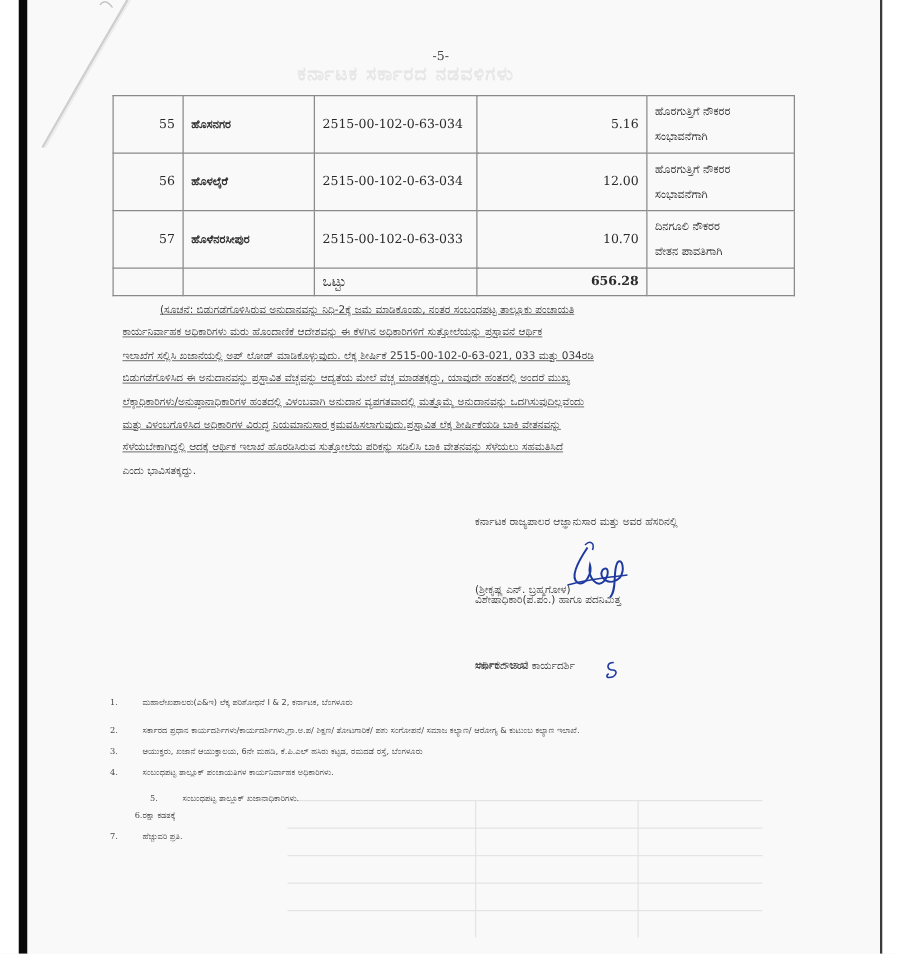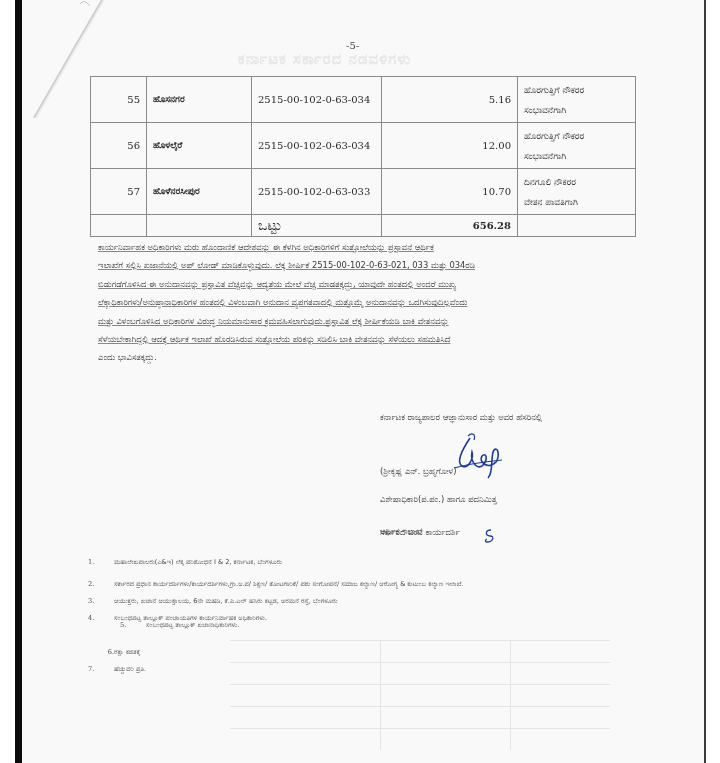--- a/index.html
+++ b/index.html
@@ -95,59 +95,60 @@
     <td class="c-code" colspan="2">2515-00-102-0-63-033</td>
     <td class="c-amt">10.70</td>
     <td class="c-purpose">
       <div>ದಿನಗೂಲಿ ನೌಕರರ</div>
       <div>ವೇತನ ಪಾವತಿಗಾಗಿ</div>
     </td>
   </tr>
   <tr class="total">
     <td class="c-sl"></td>
     <td class="c-name"></td>
-    <td class="c-code" colspan="2" style="font-size:14px; font-family:'DejaVu Sans',sans-serif;">ಒಟ್ಟು</td>
+    <td class="c-code" colspan="2" style="font-size:11px; font-family:'DejaVu Sans',sans-serif;">ಒಟ್ಟು</td>
     <td class="c-amt bold">656.28</td>
     <td class="c-purpose"></td>
   </tr>
 </tbody>
   </table>
 
 <div class="para">
+  <div><span class="indent"></span><span>(ಸೂಚನೆ: ಬಿಡುಗಡೆಗೊಳಿಸಿರುವ ಅನುದಾನವನ್ನು ನಿಧಿ-2ಕ್ಕೆ ಜಮೆ ಮಾಡಿಕೊಂಡು, ನಂತರ ಸಂಬಂಧಪಟ್ಟ ತಾಲ್ಲೂಕು ಪಂಚಾಯತಿ</span></div>
   <div><span>ಕಾರ್ಯನಿರ್ವಾಹಕ ಅಧಿಕಾರಿಗಳು ಮರು ಹೊಂದಾಣಿಕೆ ಆದೇಶವನ್ನು ಈ ಕೆಳಗಿನ ಅಧಿಕಾರಿಗಳಿಗೆ ಸುತ್ತೋಲೆಯನ್ನು ಪ್ರಸ್ತಾವನೆ ಆರ್ಥಿಕ</span></div>
   <div><span>ಇಲಾಖೆಗೆ ಸಲ್ಲಿಸಿ ಖಜಾನೆಯಲ್ಲಿ ಅಪ್ ಲೋಡ್ ಮಾಡಿಕೊಳ್ಳುವುದು. ಲೆಕ್ಕ ಶೀರ್ಷಿಕೆ 2515-00-102-0-63-021, 033 ಮತ್ತು 034ರಡಿ</span></div>
   <div><span>ಬಿಡುಗಡೆಗೊಳಿಸಿದ ಈ ಅನುದಾನವನ್ನು ಪ್ರಸ್ತಾವಿತ ವೆಚ್ಚವನ್ನು ಆದ್ಯತೆಯ ಮೇಲೆ ವೆಚ್ಚ ಮಾಡತಕ್ಕದ್ದು, ಯಾವುದೇ ಹಂತದಲ್ಲಿ ಅಂದರೆ ಮುಖ್ಯ</span></div>
   <div><span>ಲೆಕ್ಕಾಧಿಕಾರಿಗಳು/ಅನುಷ್ಠಾನಾಧಿಕಾರಿಗಳ ಹಂತದಲ್ಲಿ ವಿಳಂಬವಾಗಿ ಅನುದಾನ ವ್ಯಪಗತವಾದಲ್ಲಿ ಮತ್ತೊಮ್ಮೆ ಅನುದಾನವನ್ನು ಒದಗಿಸುವುದಿಲ್ಲವೆಂದು</span></div>
   <div><span>ಮತ್ತು ವಿಳಂಬಗೊಳಿಸಿದ ಅಧಿಕಾರಿಗಳ ವಿರುದ್ಧ ನಿಯಮಾನುಸಾರ ಕ್ರಮವಹಿಸಲಾಗುವುದು.ಪ್ರಸ್ತಾವಿತ ಲೆಕ್ಕ ಶೀರ್ಷಿಕೆಯಡಿ ಬಾಕಿ ವೇತನವನ್ನು</span></div>
   <div><span>ಸೆಳೆಯಬೇಕಾಗಿದ್ದಲ್ಲಿ ಆದಕ್ಕೆ ಆರ್ಥಿಕ ಇಲಾಖೆ ಹೊರಡಿಸಿರುವ ಸುತ್ತೋಲೆಯ ಪರಿಕನ್ನು ಸಡಿಲಿಸಿ ಬಾಕಿ ವೇತನವನ್ನು ಸೆಳೆಯಲು ಸಹಮತಿಸಿದೆ</span></div>
   <div><span style="text-decoration:none">ಎಂದು ಭಾವಿಸತಕ್ಕದ್ದು.</span></div>
 </div>
 
 <div class="sig-block">
   <div class="sig-line" style="top:0px;">ಕರ್ನಾಟಕ ರಾಜ್ಯಪಾಲರ ಆಜ್ಞಾನುಸಾರ ಮತ್ತು ಅವರ ಹೆಸರಿನಲ್ಲಿ</div>
   <div class="sig-line" style="top:54px;">(ಶ್ರೀಕೃಷ್ಣ ಎನ್. ಬ್ರಹ್ಮಗೋಳ)</div>
-  <div class="sig-line" style="top:82px;">ವಿಶೇಷಾಧಿಕಾರಿ(ಪ.ಪಂ.) ಹಾಗೂ ಪದನಿಮಿತ್ತ</div>
+  <div class="sig-line" style="top:62px;">ವಿಶೇಷಾಧಿಕಾರಿ(ಪ.ಪಂ.) ಹಾಗೂ ಪದನಿಮಿತ್ತ</div>
   <div class="sig-line" style="top:94px;margin-top:21px;">ಸರ್ಕಾರದ ಜಂಟಿ ಕಾರ್ಯದರ್ಶಿ</div>
   <div class="sig-line" style="top:114px;">ಆರ್ಥಿಕ ಇಲಾಖೆ</div>
 </div>
 
 <svg class="signature" viewBox="0 0 60 50">
   <path d="M 22 6 C 14 18, 8 30, 14 34 C 20 38, 26 26, 24 20 C 22 30, 30 40, 36 32 C 40 26, 38 20, 34 24 C 30 30, 40 38, 48 30 C 52 24, 50 14, 46 18 C 42 24, 46 40, 40 46" stroke="#1f3a9e" stroke-width="1.6" fill="none"></path>
   <path d="M 6 36 C 20 32, 36 30, 54 28" stroke="#1f3a9e" stroke-width="1.2" fill="none"></path>
   <path d="M 20 4 C 24 0, 28 2, 26 8" stroke="#1f3a9e" stroke-width="1.2" fill="none"></path>
 </svg>
 <svg style="position:absolute; left:483px; top:528px; width:12px; height:16px;" viewBox="0 0 12 16">
   <path d="M 8 2 C 2 2, 2 8, 7 8 C 12 8, 10 14, 4 14 C 2 14, 2 12, 4 11" stroke="#1f3a9e" stroke-width="1.3" fill="none"></path>
 </svg>
 
 <div class="recip" style="top:558px;"><span class="num">1.</span><span>ಮಹಾಲೇಖಪಾಲರು(ಎ&amp;ಇ) ಲೆಕ್ಕ ಪರಿಶೋಧನೆ I &amp; 2, ಕರ್ನಾಟಕ, ಬೆಂಗಳೂರು</span></div>
 <div class="recip" style="top:580px;"><span class="num">2.</span><span>ಸರ್ಕಾರದ ಪ್ರಧಾನ ಕಾರ್ಯದರ್ಶಿಗಳು/ಕಾರ್ಯದರ್ಶಿಗಳು,ಗ್ರಾ.ಅ.ಪ/ ಶಿಕ್ಷಣ/ ತೋಟಗಾರಿಕೆ/ ಪಶು ಸಂಗೋಪನೆ/ ಸಮಾಜ ಕಲ್ಯಾಣ/ ಆರೋಗ್ಯ &amp; ಕುಟುಂಬ ಕಲ್ಯಾಣ ಇಲಾಖೆ.</span></div>
-<div class="recip" style="top:597px;"><span class="num">3.</span><span>ಆಯುಕ್ತರು, ಖಜಾನೆ ಆಯುಕ್ತಾಲಯ, 6ನೇ ಮಹಡಿ, ಕೆ.ಪಿ.ಎಲ್ ಹಸಿರು ಕಟ್ಟಡ, ಅರಮನೆ ರಸ್ತೆ, ಬೆಂಗಳೂರು</span></div>
+<div class="recip" style="top:597px;"><span class="num">3.</span><span>ಆಯುಕ್ತರು, ಖಜಾನೆ ಆಯುಕ್ತಾಲಯ, 6ನೇ ಮಹಡಿ, ಕೆ.ಪಿ.ಎಲ್ ಹಸಿರು ಕಟ್ಟಡ, ರಮದಡೆ ರಸ್ತೆ, ಬೆಂಗಳೂರು</span></div>
 <div class="recip" style="top:614px;"><span class="num">4.</span><span>ಸಂಬಂಧಪಟ್ಟ ತಾಲ್ಲೂಕ್ ಪಂಚಾಯತಿಗಳ ಕಾರ್ಯನಿರ್ವಾಹಕ ಅಧಿಕಾರಿಗಳು.</span></div>
-<div class="recip" style="top:621px;padding-left:32px;"><span class="num">5.</span><span>ಸಂಬಂಧಪಟ್ಟ ತಾಲ್ಲೂಕ್ ಖಜಾನಾಧಿಕಾರಿಗಳು.</span></div>
+<div class="recip" style="top:635px;padding-left:32px;"><span class="num">5.</span><span>ಸಂಬಂಧಪಟ್ಟ ತಾಲ್ಲೂಕ್ ಖಜಾನಾಧಿಕಾರಿಗಳು.</span></div>
 <div class="recip" style="top:648px;text-align:right;"><span class="num">6.</span><span>ರಕ್ಷಾ ಕಡತಕ್ಕೆ</span></div>
 <div class="recip" style="top:665px;"><span class="num">7.</span><span>ಹೆಚ್ಚುವರಿ ಪ್ರತಿ.</span></div>
 
 <div style="position:absolute; left:230px; top:640px; width:380px; height:110px; opacity:0.18; pointer-events:none;">
   <div style="position:absolute; left:0; top:0; width:380px; height:1px; background:#888;"></div>
   <div style="position:absolute; left:0; top:22px; width:380px; height:1px; background:#888;"></div>
   <div style="position:absolute; left:0; top:44px; width:380px; height:1px; background:#888;"></div>
   <div style="position:absolute; left:0; top:66px; width:380px; height:1px; background:#888;"></div>
   <div style="position:absolute; left:0; top:88px; width:380px; height:1px; background:#888;"></div>
   <div style="position:absolute; left:150px; top:0; width:1px; height:110px; background:#888;"></div>

